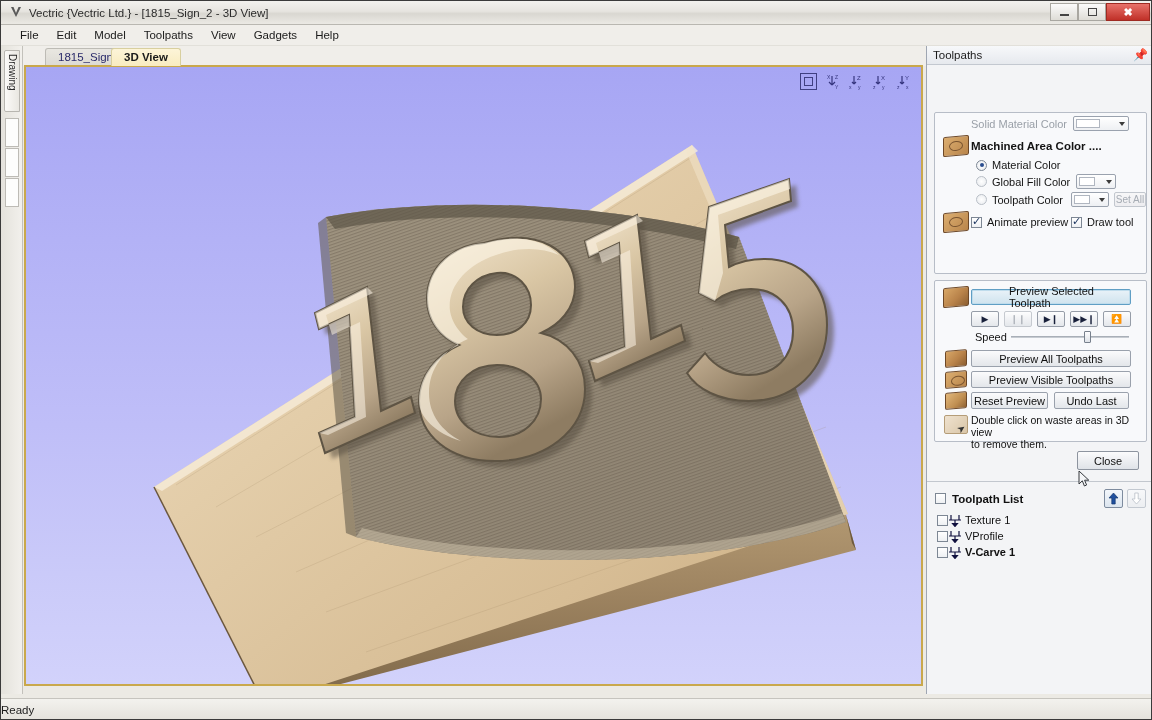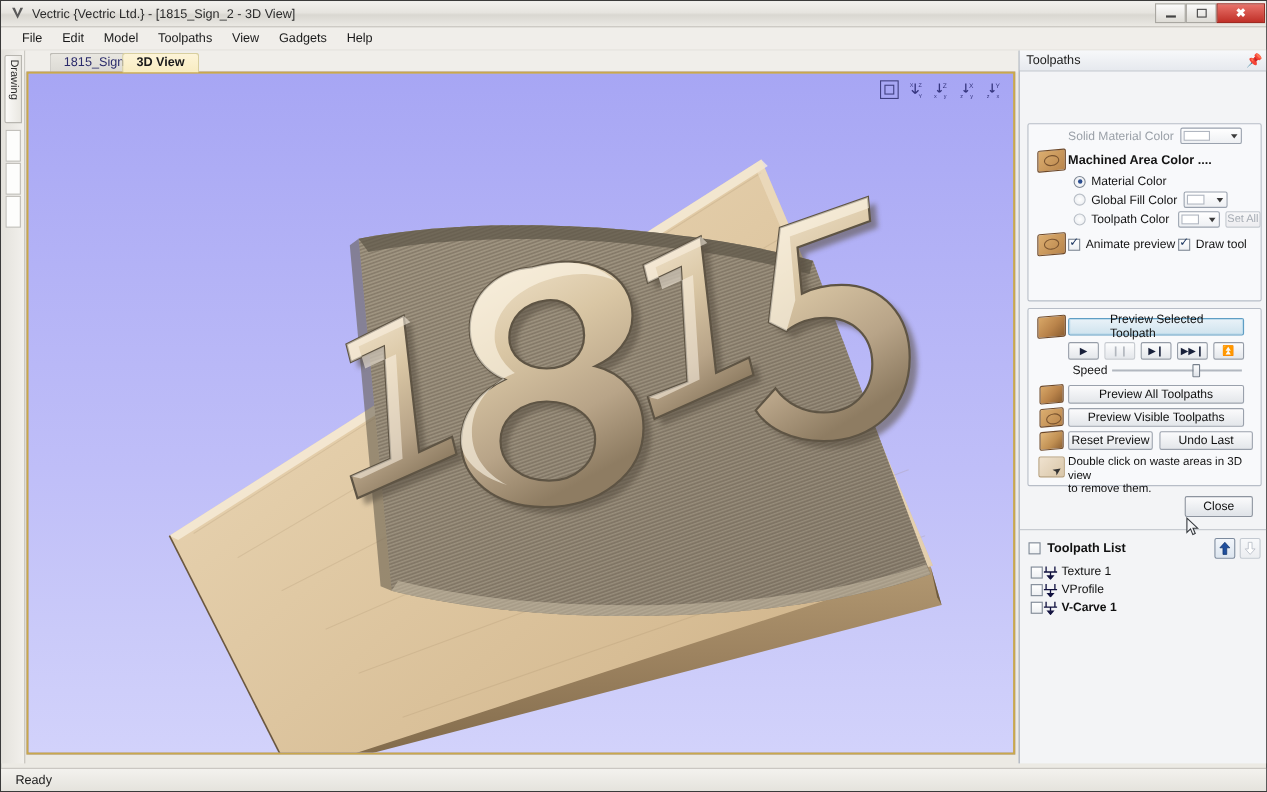--- a/index.html
+++ b/index.html
@@ -316,21 +316,21 @@
   .tp-row { display:flex; align-items:center; height: 16px; padding-left: 10px; }
   .tp-row .name { font-size: 11px; color: #111; margin-left: 3px; }
   .tp-row .name.sel { font-weight: bold; }
   .tool-glyph { width: 14px; height: 13px; flex:none; }
 
   
   .statusbar {
     position: absolute; left: 0; top: 697px; width: 1152px; height: 22px;
     background: linear-gradient(to bottom,#f3f2ee,#e4e2dc);
     border-top: 1px solid #c6c4be;
-    display: flex; align-items: center; padding-left: 13px; text-align: right;
+    display: flex; align-items: center; padding-left: 0; text-align: right;
   }
   .statusbar .txt { font-size: 11.5px; color: #1c1c1c; }
 
   .cursor-arrow {
     position: absolute; left: 1077px; top: 469px; width: 12px; height: 18px;
     pointer-events: none;
   }
 </style>
 </head>
 <body>
@@ -624,21 +624,21 @@
             <div class="woodico sm carve"></div>
           </div>
         <div class="btn" style="width:160px">Preview Visible Toolpaths</div>
       </div>
 
       <div class="row" style="margin-top:4px;">
         <div class="icon-col">
             <div class="woodico sm plain"></div>
           </div>
         <div class="btn" style="width:77px">Reset Preview</div>
-        <div class="btn" style="width:85px; margin-left:6px">Undo Last</div>
+        <div class="btn" style="width:75px; margin-left:6px">Undo Last</div>
       </div>
 
 
       <div class="row" style="margin-top:5px; align-items:flex-start;">
         <div class="icon-col" style="padding-top:1px">
             <div class="mouseico"></div>
           </div>
         <div>
           <div class="hint">Double click on waste areas in 3D view</div>
           <div class="hint">to remove them.</div>

